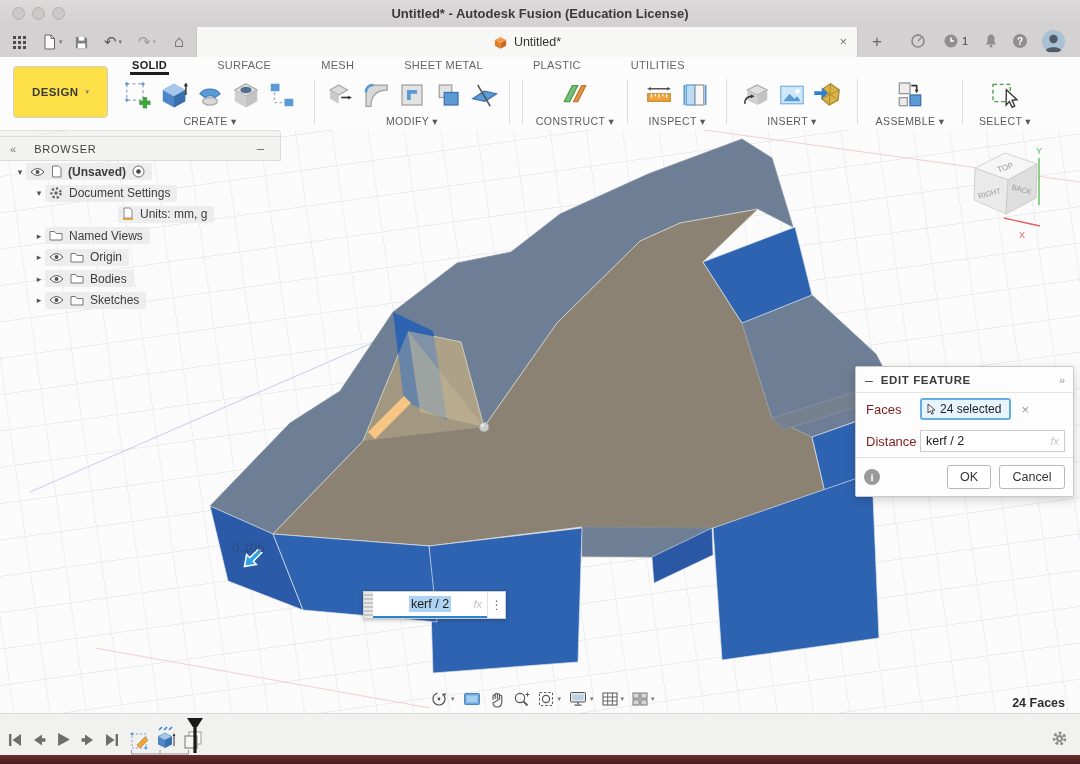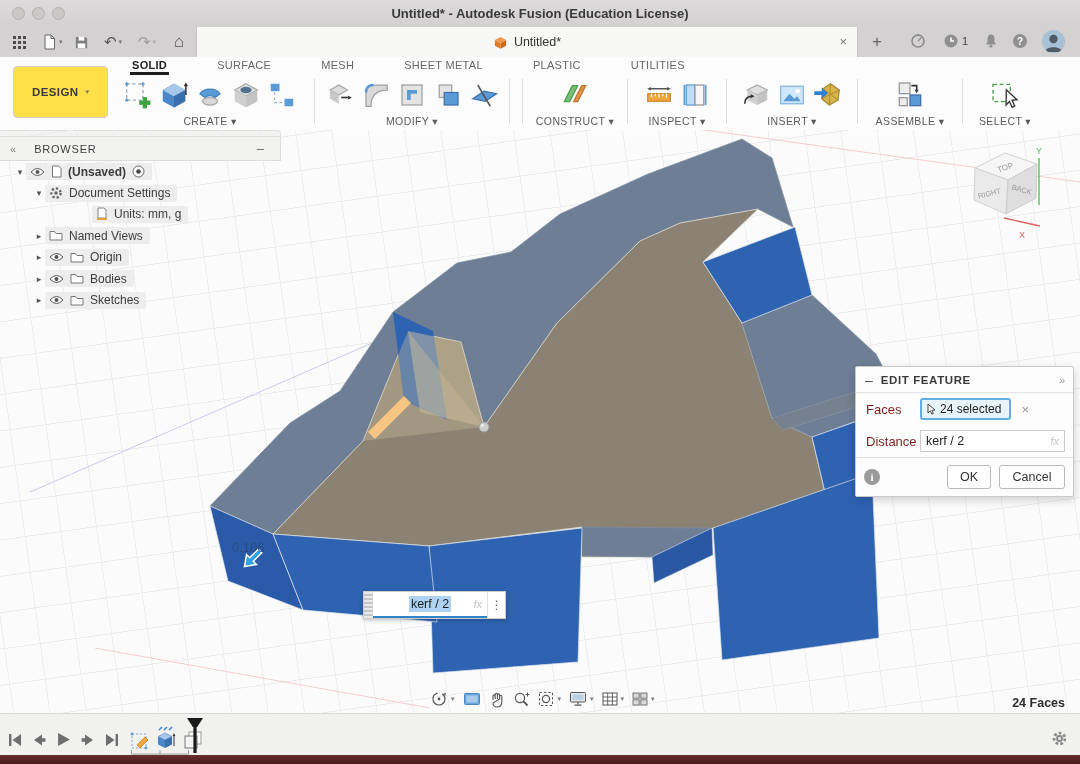--- a/index.html
+++ b/index.html
@@ -486,21 +486,21 @@
         <span class="chev">▾</span>
         <span class="chip">
           <svg width="14" height="14" viewBox="0 0 14 14">
               <circle cx="7" cy="7" r="4.6" fill="none" stroke="#666" stroke-width="2.4" stroke-dasharray="2.2,2"></circle>
               <circle cx="7" cy="7" r="1.7" fill="#666"></circle>
             </svg>
           <span class="bitem">Document Settings</span>
         </span>
       </div>
 
-      <div class="brow" style="padding-left:92px">
+      <div class="brow" style="padding-left:118px">
         <span class="chip">
           <svg width="12" height="14" viewBox="0 0 12 14">
               <path d="M2,1 h6 l2,2 V11 H2 Z" fill="#fff" stroke="#888"></path>
               <rect x="1" y="11" width="10" height="2" fill="#e2a23c"></rect>
             </svg>
           <span class="bitem">Units: mm, g</span>
         </span>
       </div>
 
 

